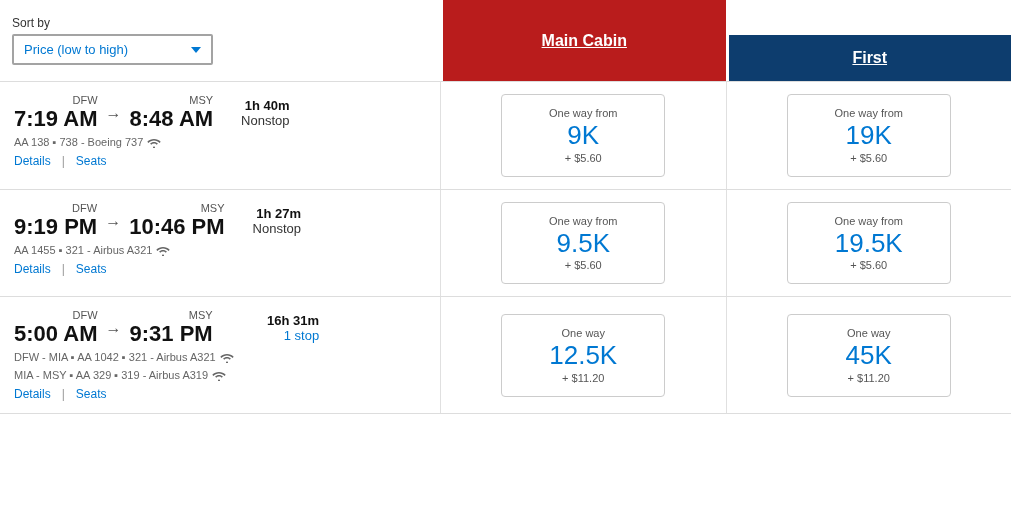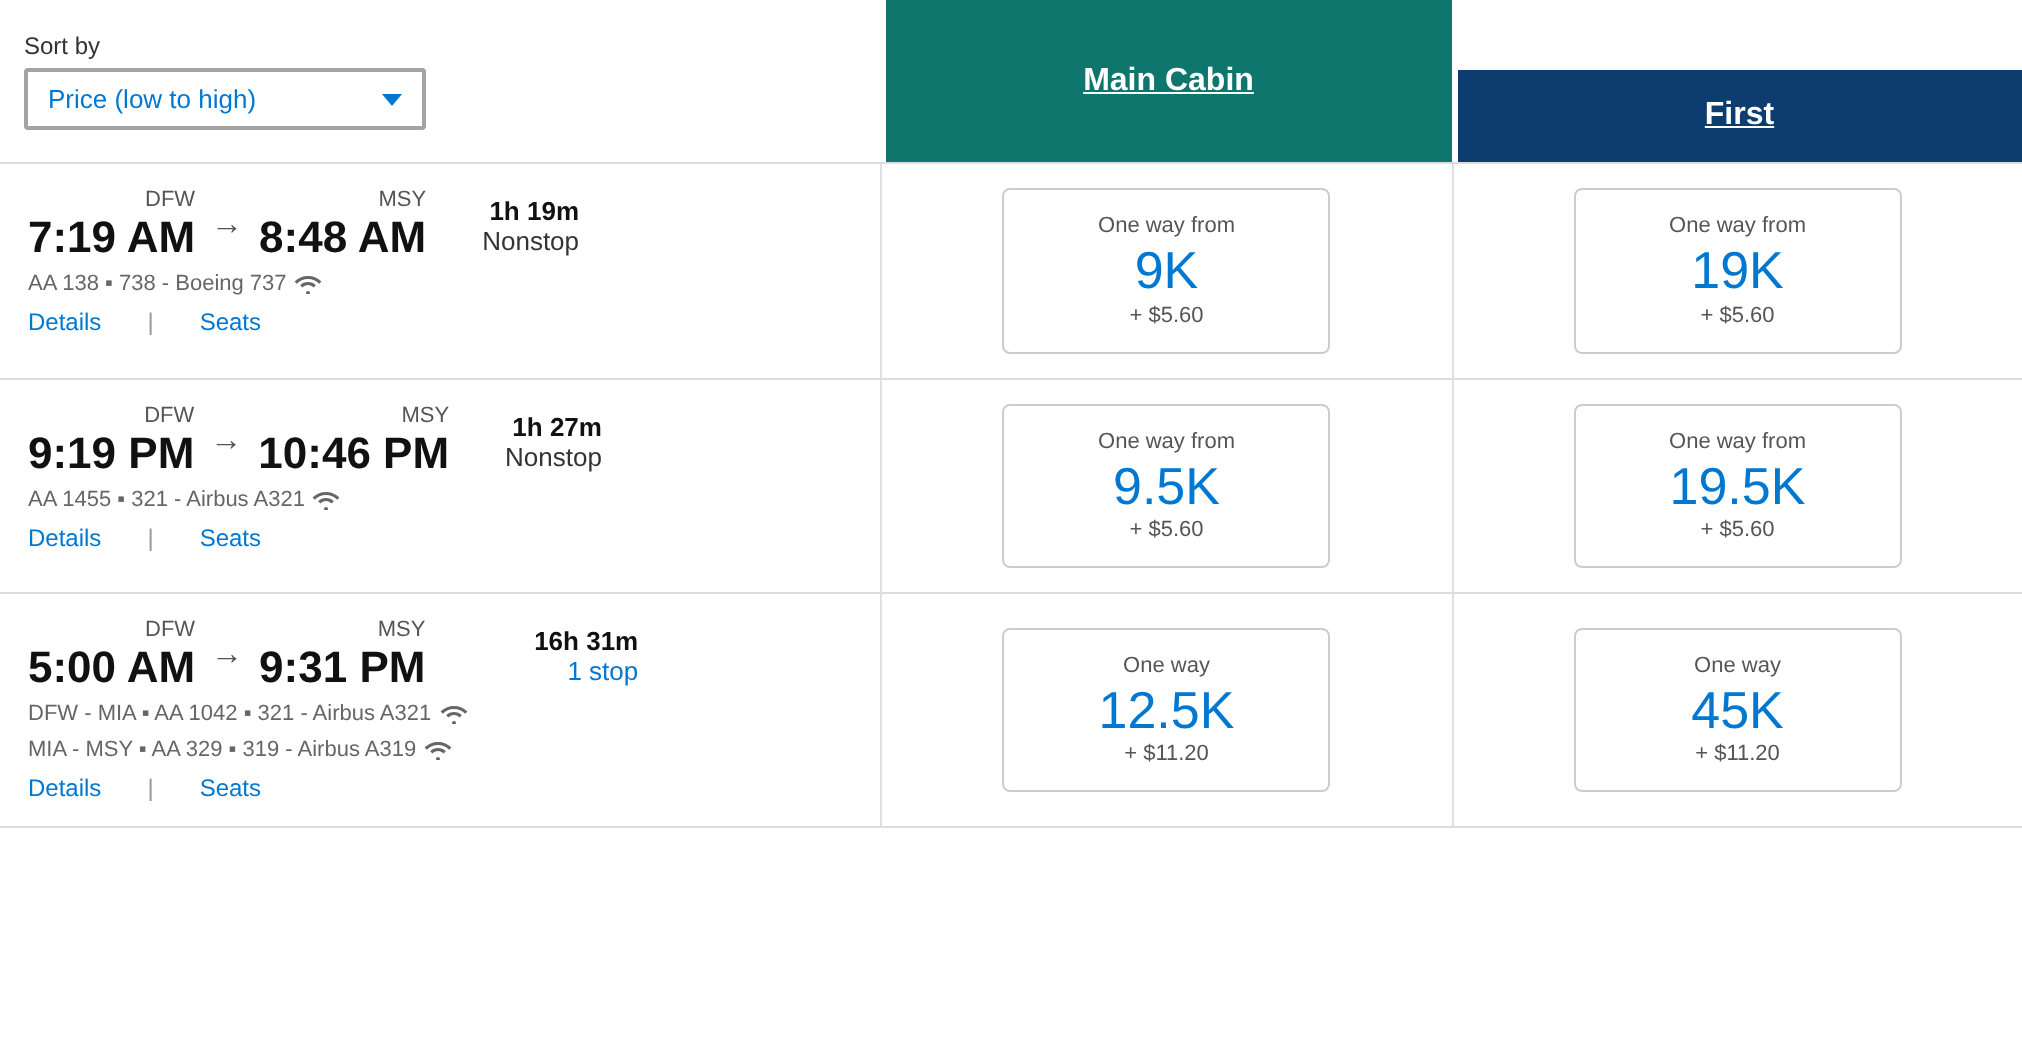--- a/index.html
+++ b/index.html
@@ -64,21 +64,21 @@
       justify-content: center;
       padding: 14px;
       font-weight: bold;
       font-size: 16px;
       color: #fff;
       cursor: pointer;
       border-left: 3px solid #fff;
     }
 
     .cabin-header.main {
-      background: #0f766e;
+      background: #b91c1c;
     }
 
     .cabin-header.first {
       background: #0d3d6e;
       margin-top: 35px;
     }
 
     .cabin-header a {
       color: #fff;
       text-decoration: underline;
@@ -157,21 +157,21 @@
     }
 
     .wifi-icon {
       display: inline-block;
       font-size: 11px;
       color: #666;
     }
 
     .flight-links {
       display: flex;
-      gap: 17px;
+      gap: 5px;
     }
 
     .flight-link {
       color: #0078d2;
       font-size: 12px;
       cursor: pointer;
       text-decoration: none;
       padding: 0;
     }
 
@@ -250,21 +250,21 @@
         <div>
           <span class="airport">DFW</span>
           <span class="time">7:19 AM</span>
         </div>
         <span class="arrow">→</span>
         <div>
           <span class="airport">MSY</span>
           <span class="time">8:48 AM</span>
         </div>
         <div class="duration">
-          <div class="duration-time">1h 19m</div>
+          <div class="duration-time">1h 40m</div>
           <div class="duration-stop nonstop">Nonstop</div>
         </div>
       </div>
 
     <div class="flight-details-row">
       <span>AA 138  ▪  738 - Boeing 737</span>
       <span class="wifi-icon"><svg width="14" height="10" viewBox="0 0 14 10" fill="none" xmlns="http://www.w3.org/2000/svg" style="vertical-align:middle">
     <path d="M7 8.5C7.55 8.5 8 8.95 8 9.5C8 10.05 7.55 10.5 7 10.5C6.45 10.5 6 10.05 6 9.5C6 8.95 6.45 8.5 7 8.5Z" fill="#666"></path>
     <path d="M7 5.5C8.1 5.5 9.1 5.95 9.8 6.7L10.9 5.6C9.9 4.6 8.5 4 7 4C5.5 4 4.1 4.6 3.1 5.6L4.2 6.7C4.9 5.95 5.9 5.5 7 5.5Z" fill="#666"></path>
     <path d="M7 2.5C9.2 2.5 11.2 3.4 12.6 4.9L13.7 3.8C12 2 9.6 1 7 1C4.4 1 2 2 0.3 3.8L1.4 4.9C2.8 3.4 4.8 2.5 7 2.5Z" fill="#666"></path>

